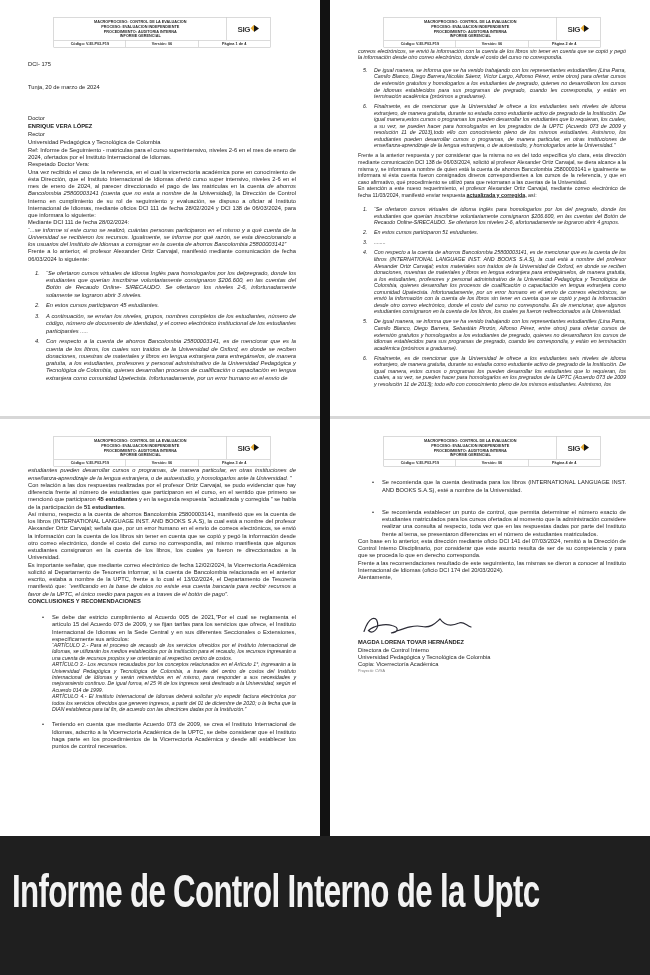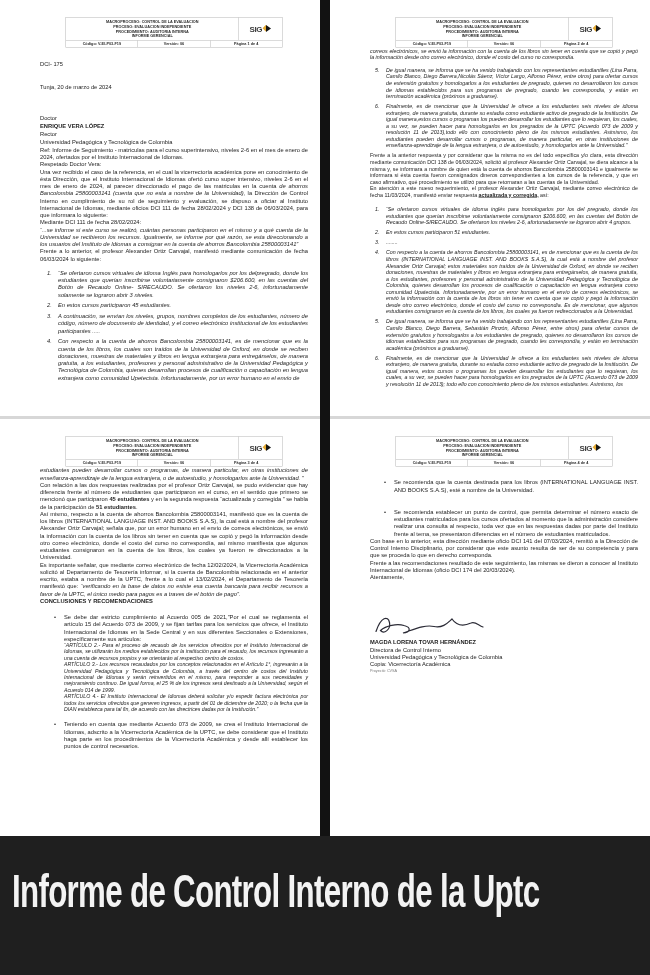--- a/index.html
+++ b/index.html
@@ -1,19 +1,19 @@
 <!DOCTYPE html>
 <html><head>
 <meta charset="utf-8">
 <style>
   html,body{margin:0;padding:0;width:650px;height:975px;overflow:hidden;background:#ffffff;
     font-family:"Liberation Sans", sans-serif;}
   .stage{position:absolute;top:0;left:0;width:650px;height:975px;background:#ffffff;}
 
-  .cell{position:absolute;width:320px;background:#000000;overflow:hidden;margin-left:12px;}
+  .cell{position:absolute;width:320px;background:#000000;overflow:hidden;}
   #cell-1{top:0;left:0;height:416px;}
   #cell-2{top:0;left:330px;height:416px;}
   #cell-3{top:419px;left:0;height:417px;}
   #cell-4{top:419px;left:330px;height:417px;}
   .hline{position:absolute;left:0;top:416px;width:650px;height:3px;background:#d7d7d7;}
   .vline{position:absolute;left:320px;top:0;width:10px;height:836px;background:#121212;}
 
   .sheet{width:640px;height:834px;box-sizing:border-box;background:#fff;color:#1d1d1d;
     padding:34px 48px 0 56px;transform:scale(0.5);transform-origin:0 0;
     font-size:11.5px;line-height:14.5px;}

